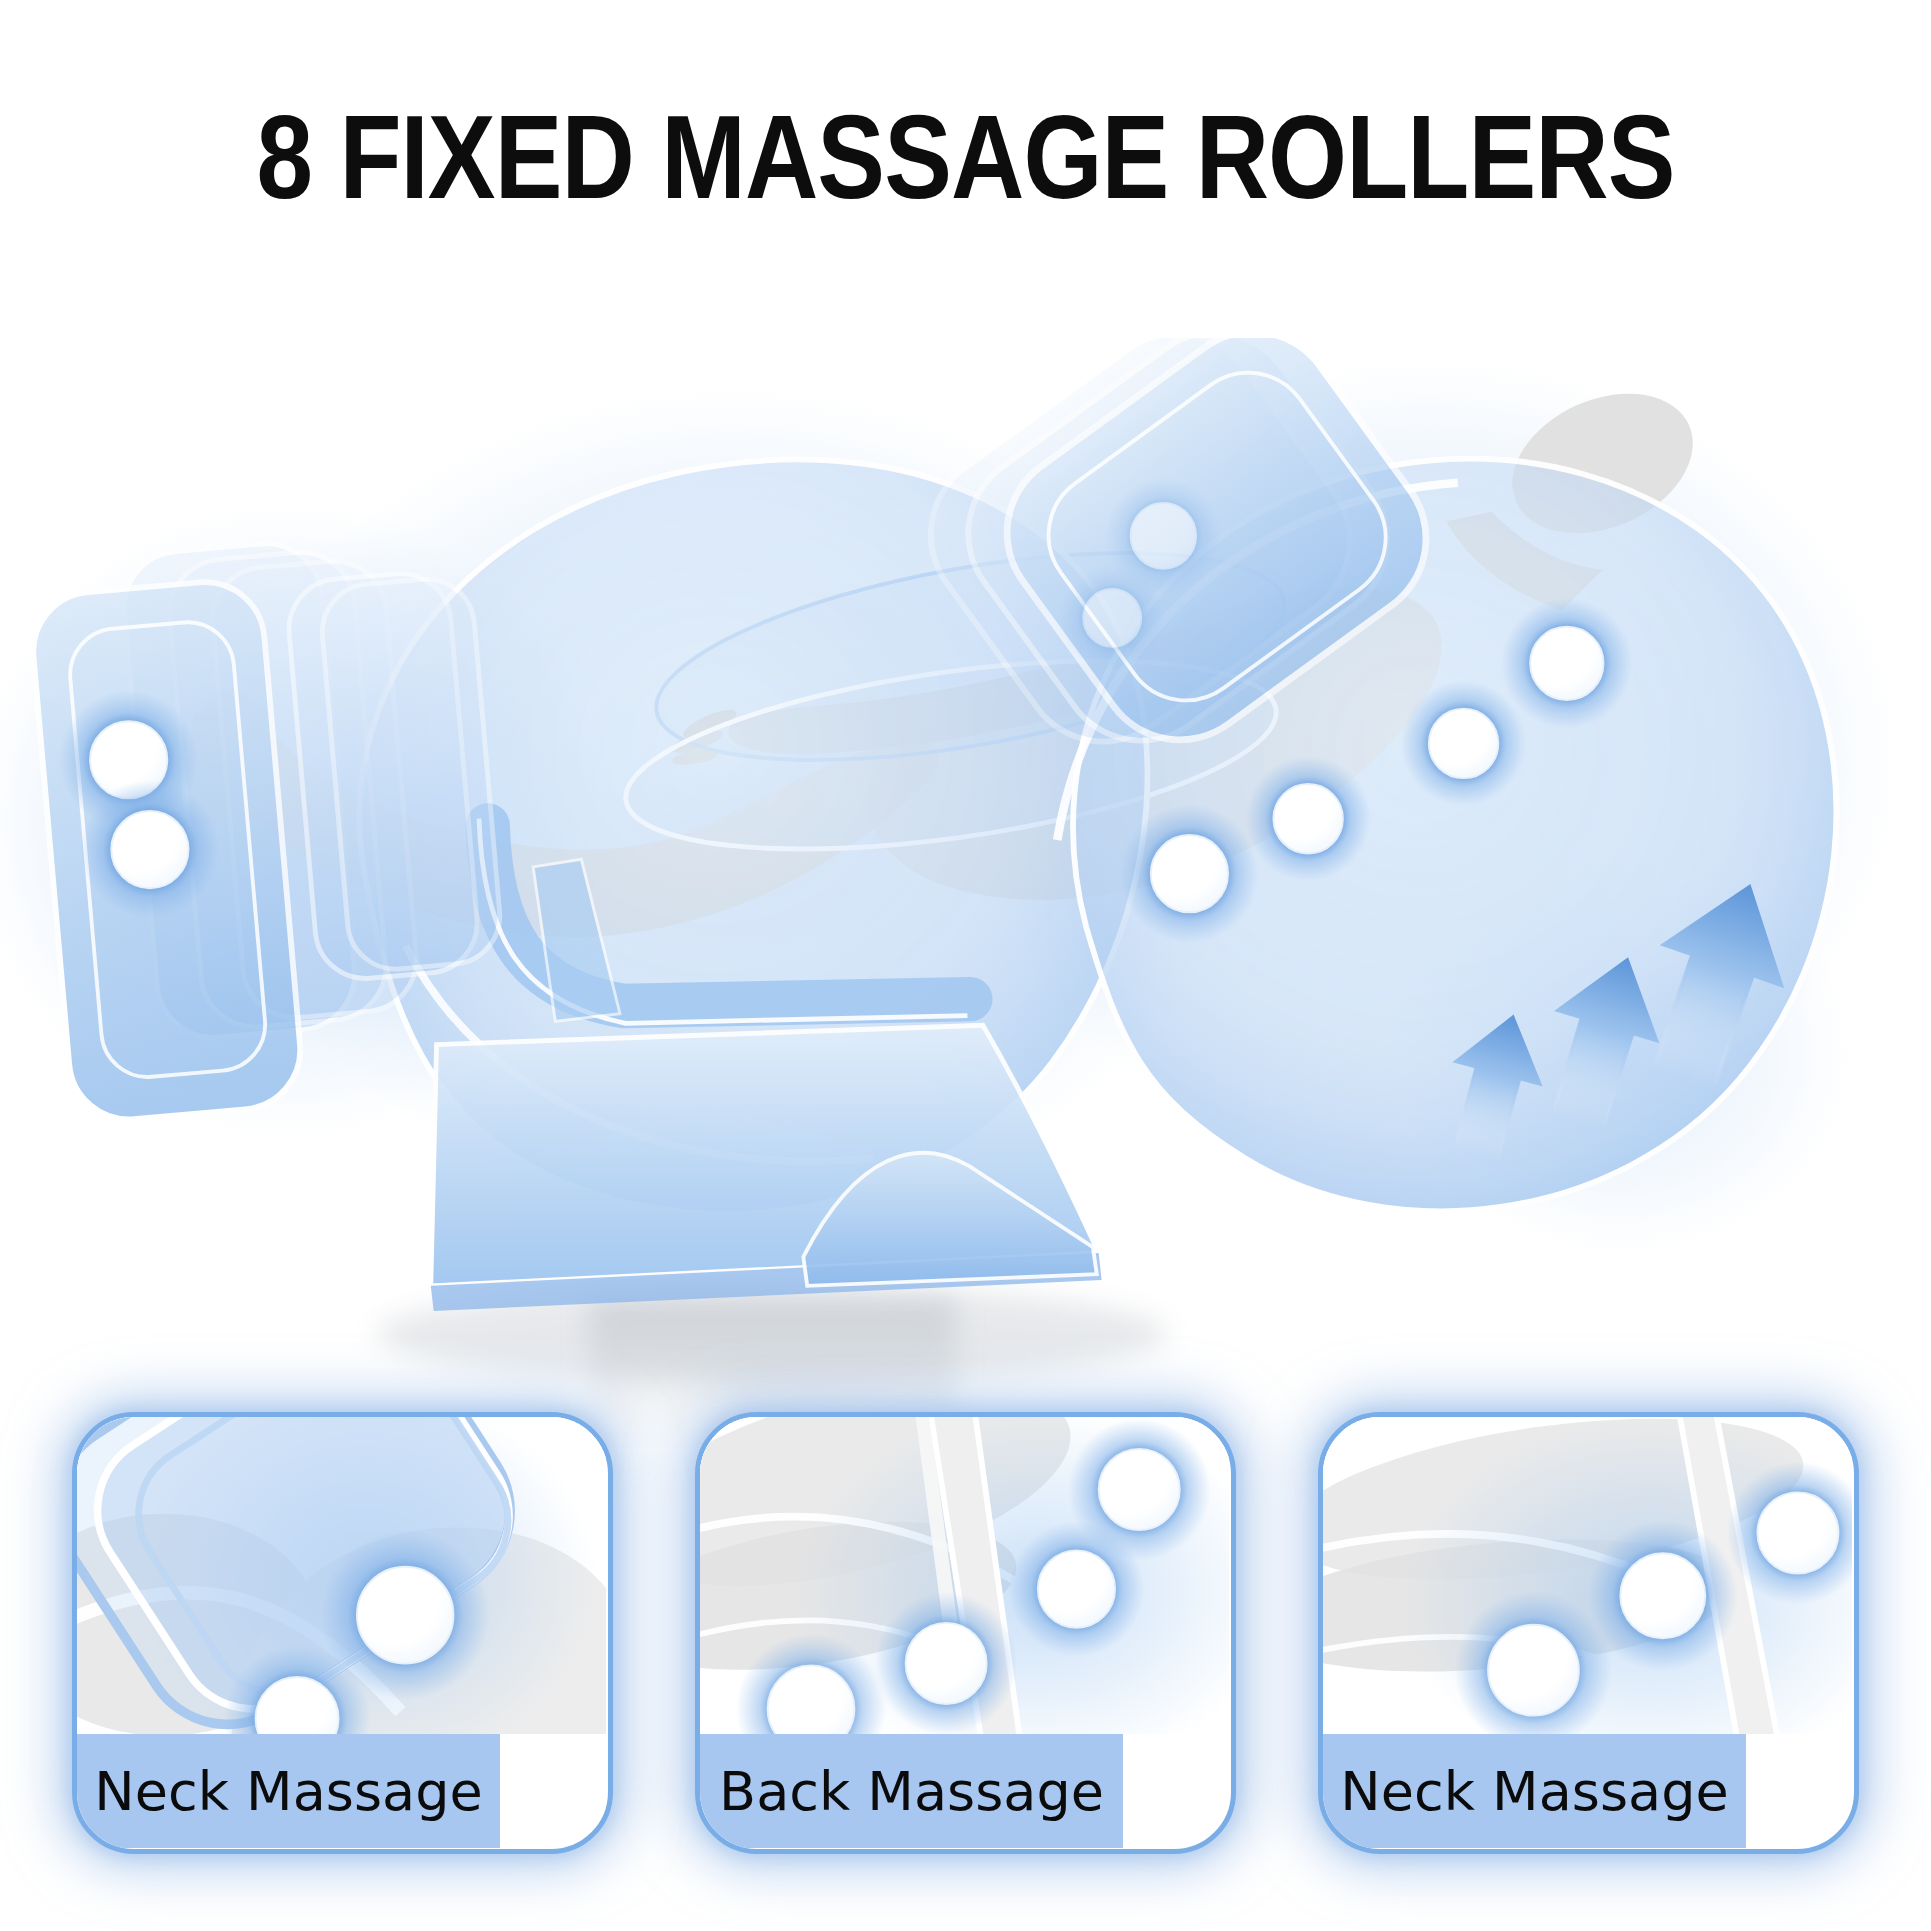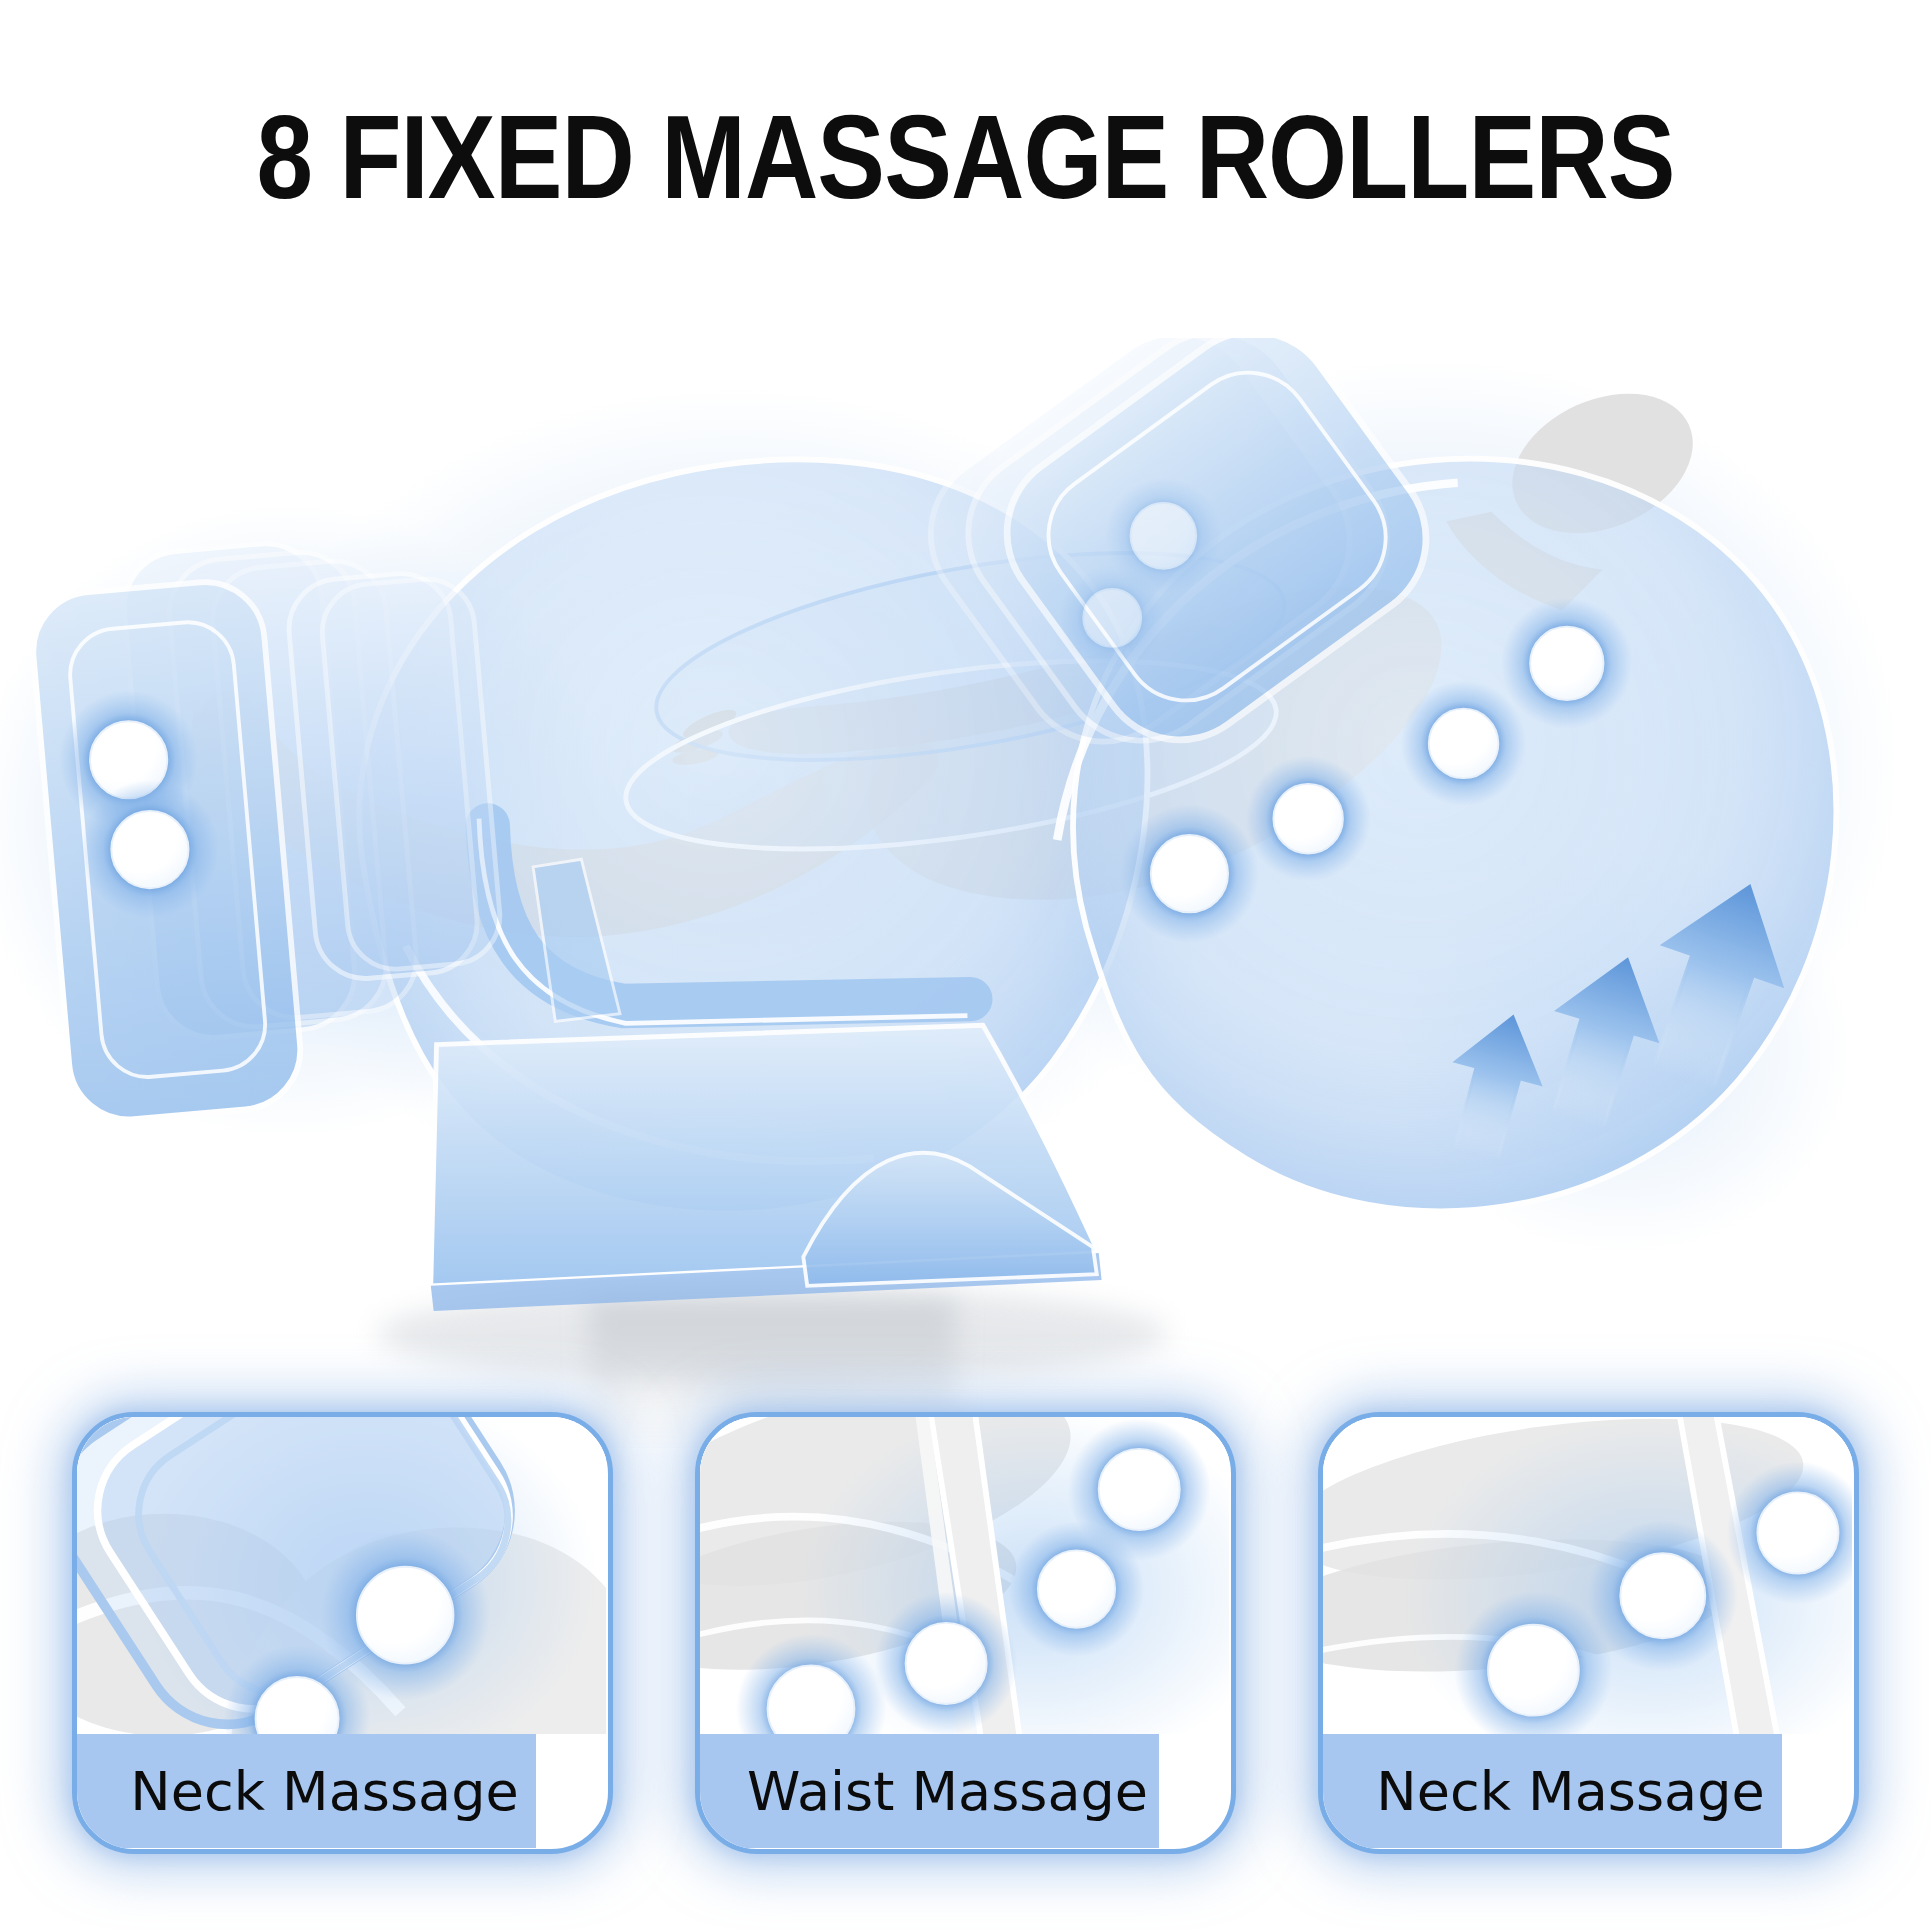--- a/index.html
+++ b/index.html
@@ -36,21 +36,21 @@
     box-shadow:0 0 53px 13.5px rgba(127,172,228,.55), 0 0 17.4px 3.9px rgba(127,172,228,.35);
     display:flex;flex-direction:column;
   }
   .card-1{left:72px;} .card-2{left:695px;} .card-3{left:1318px;}
   .card-image{position:relative;width:529px;height:317px;background:#fff;}
   .card-image svg{display:block;width:529px;height:317px;}
   .card-label{
     width:423px;height:114px;background:var(--card-label-bg,#a8c7f0);
     display:flex;align-items:center;justify-content:center;
     font-family:"DejaVu Sans", sans-serif;
-    font-size:54px;font-weight:400;color:#0b0b0b;letter-spacing:0;padding-left:36px;
+    font-size:54px;font-weight:400;color:#0b0b0b;letter-spacing:0;
   }
 </style>
 </head>
 <body>
 
 <div class="canvas">
 
   <div class="title">8 FIXED MASSAGE ROLLERS</div>
 
   <div class="stage">
@@ -264,21 +264,21 @@
         <g transform="translate(255,255)">
             <circle class="roller-halo" r="74"></circle>
             <circle class="roller-face" r="42"></circle>
           </g>
         <g transform="translate(115,302)">
             <circle class="roller-halo" r="78"></circle>
             <circle class="roller-face" r="45"></circle>
           </g>
       </svg>
     </div>
-    <div class="card-label">Waist Massage</div>
+    <div class="card-label">Back Massage</div>
   </div>
 
   <div class="card card-3">
     <div class="card-image">
       <svg viewBox="0 0 548 328" preserveAspectRatio="none">
         <rect width="548" height="328" fill="#ffffff"></rect>
         <ellipse cx="230" cy="85" rx="270" ry="75" transform="rotate(-8 230 85)" fill="#eaeaea"></ellipse>
         <ellipse cx="180" cy="195" rx="250" ry="65" transform="rotate(-5 180 195)" fill="#e2e2e2" opacity=".85"></ellipse>
         <path d="M-20,140 C140,100 300,120 460,230" fill="none" stroke="#ffffff" stroke-width="8" opacity=".95"></path>
         <path d="M-20,245 C140,210 280,225 420,310" fill="none" stroke="#ffffff" stroke-width="6" opacity=".9"></path>

